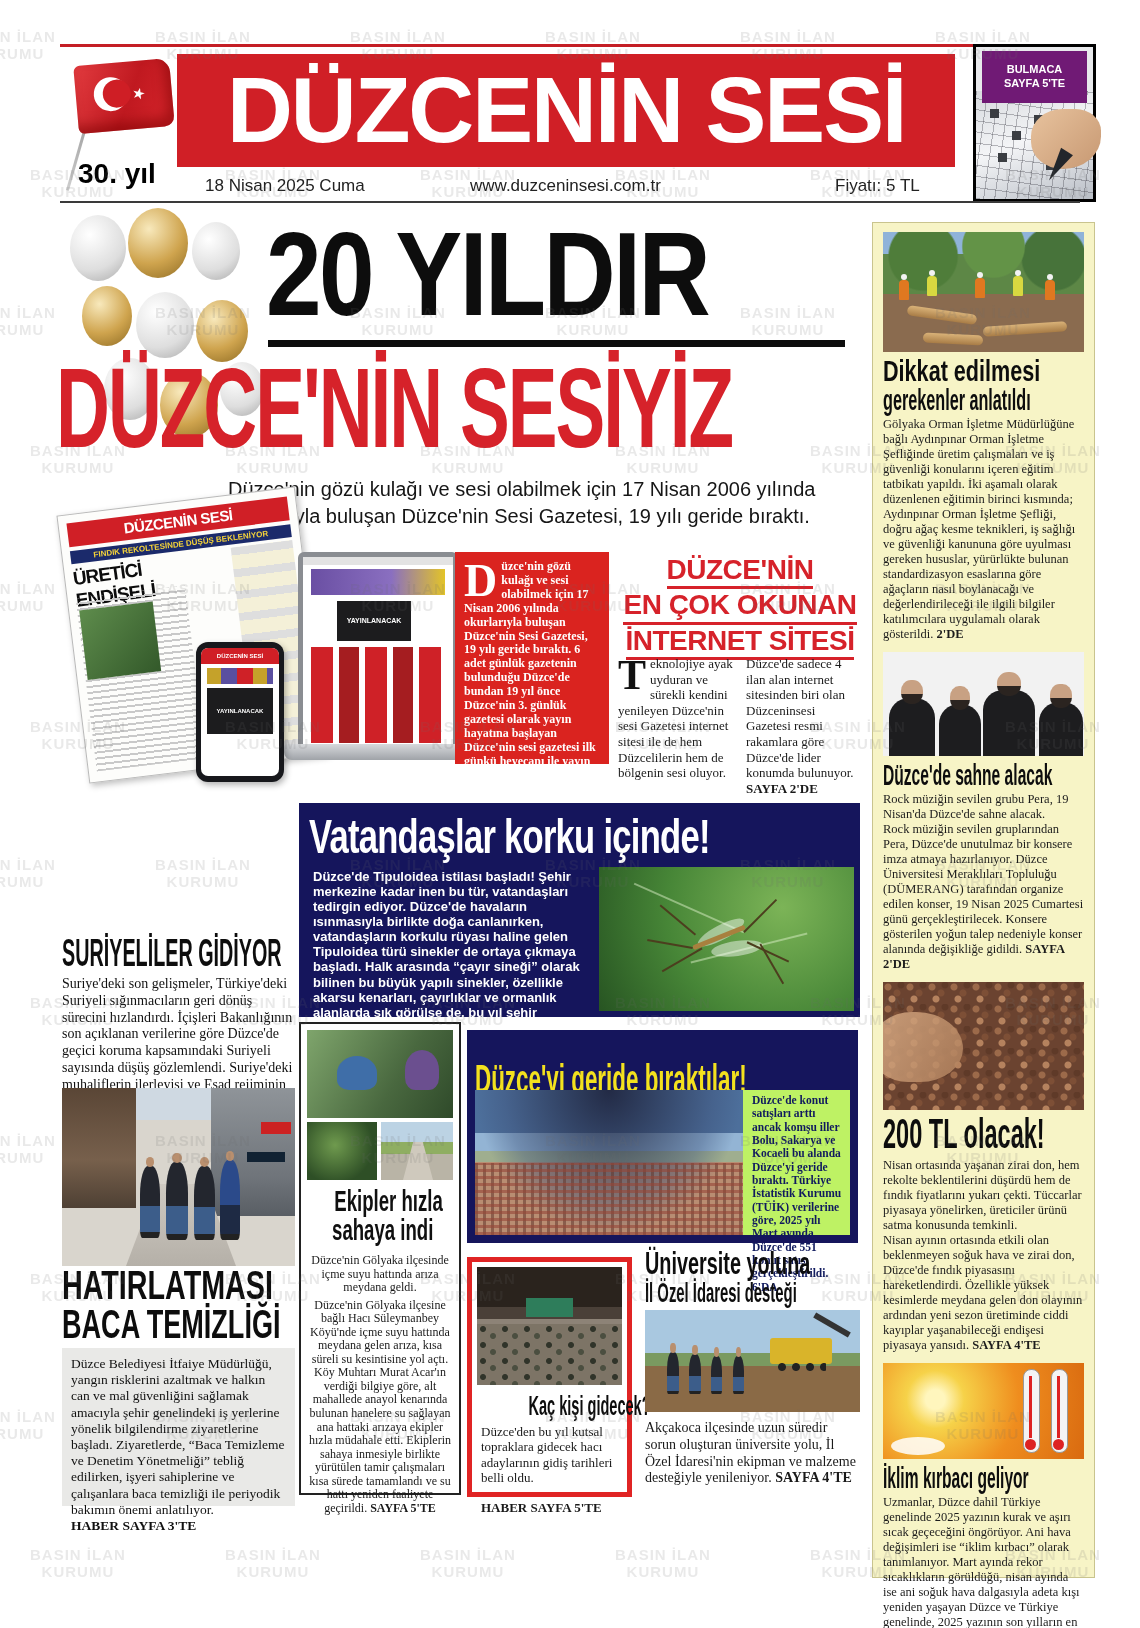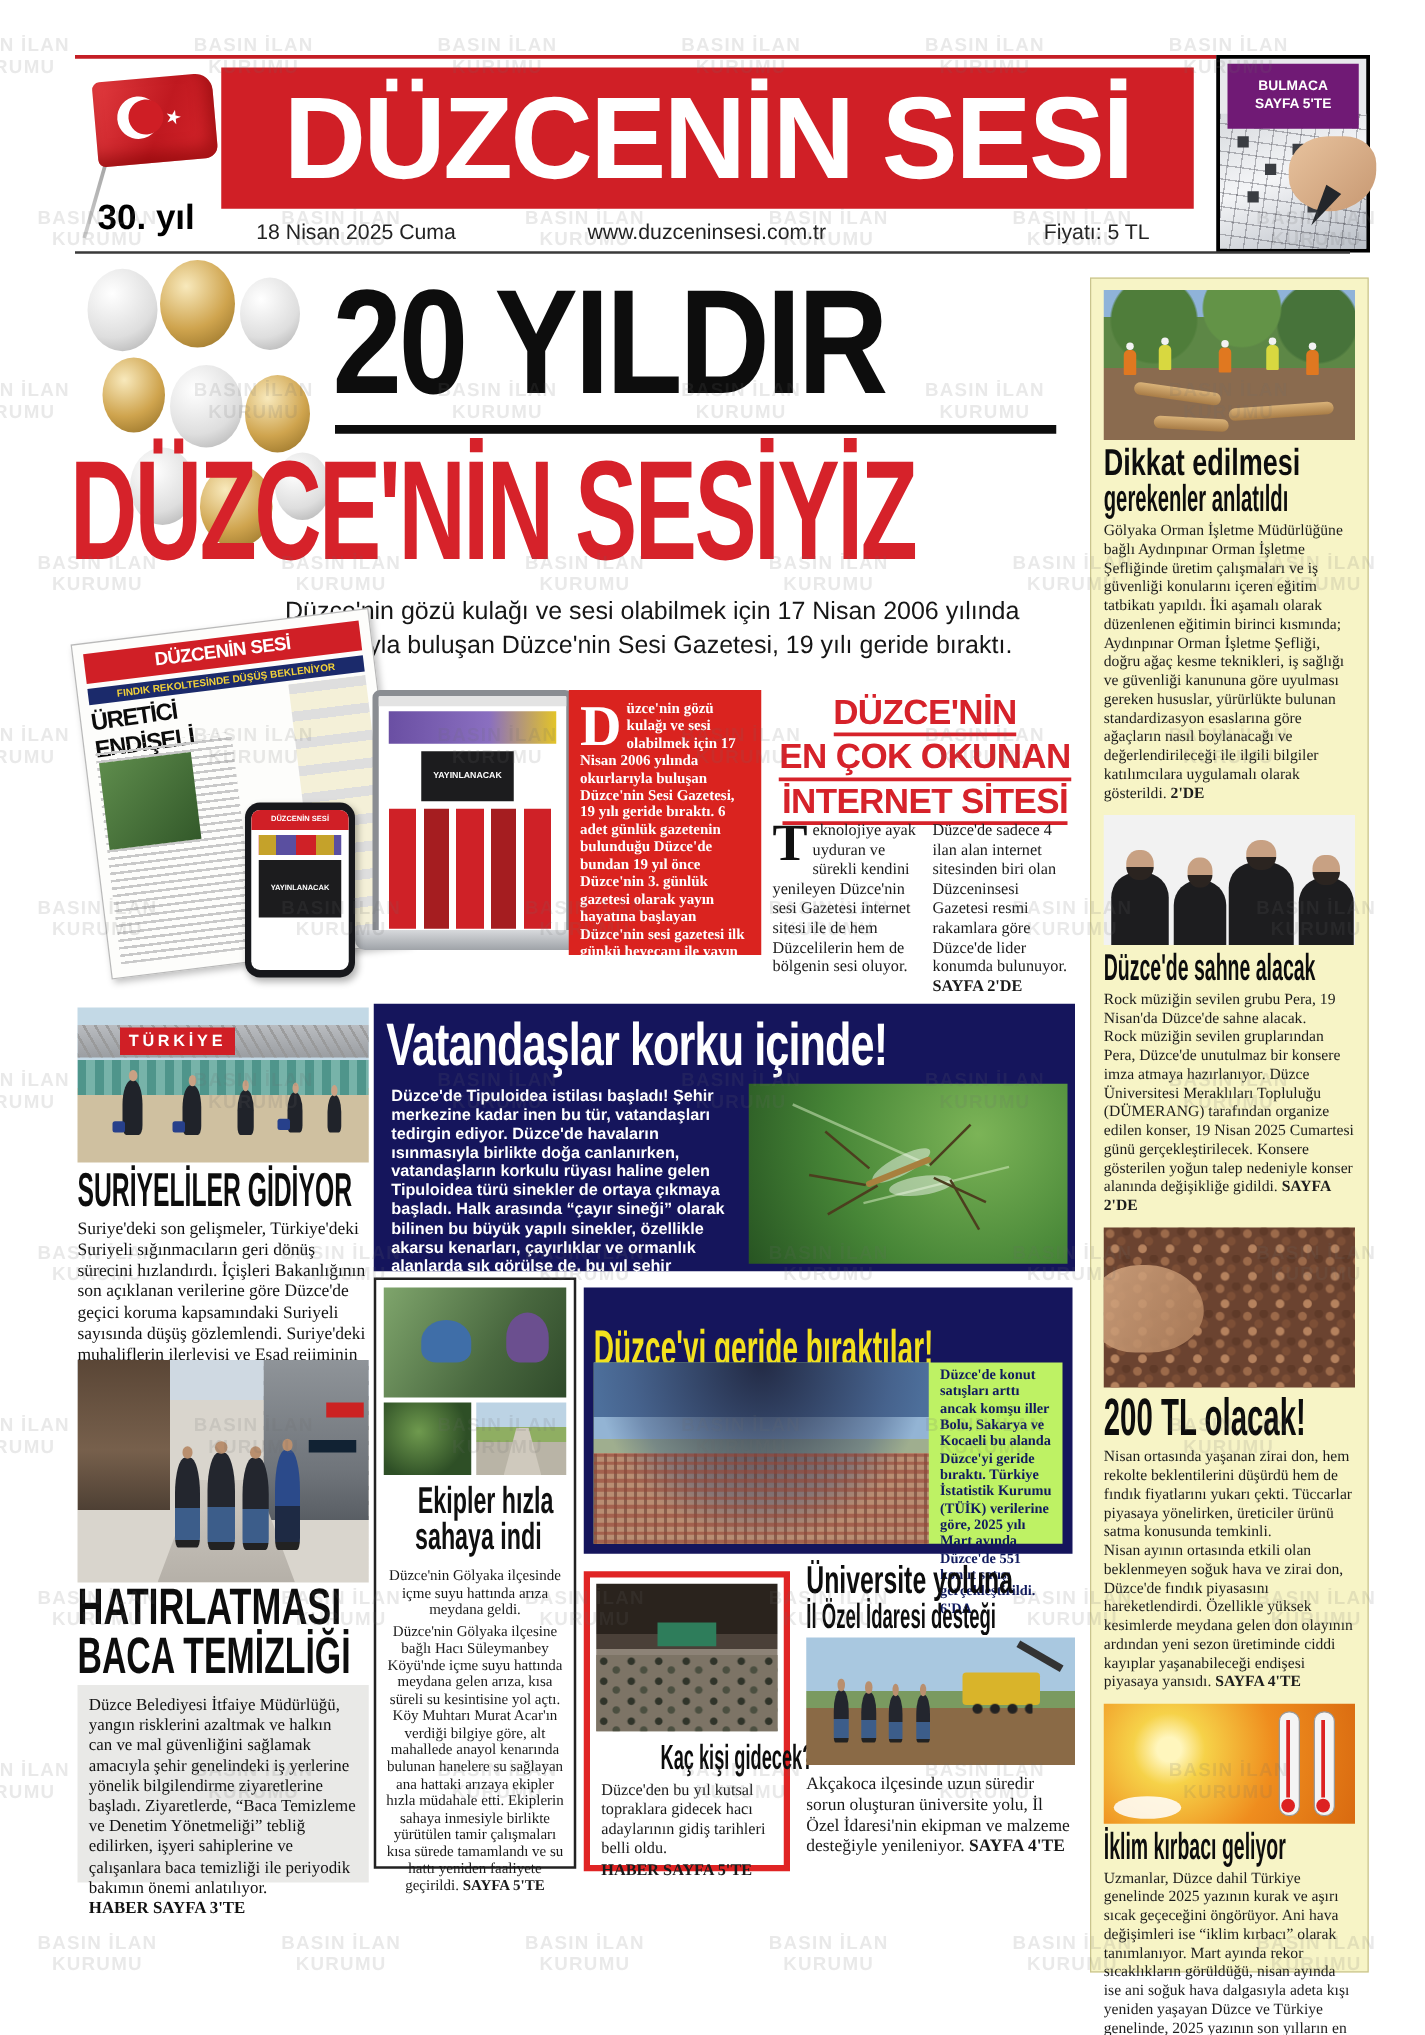--- a/index.html
+++ b/index.html
@@ -264,30 +264,20 @@
   <div class="abs leadcols">
     <div class="lc" style="left:0;">
       <span class="dropcap">T</span><span>eknolojiye ayak uyduran ve sürekli kendini yenileyen Düzce'nin sesi Gazetesi internet sitesi ile de hem Düzcelilerin hem de bölgenin sesi oluyor.</span>
     </div>
     <div class="lc" style="left:128px;">
       <span>Düzce'de sadece 4 ilan alan internet sitesinden biri olan Düzceninsesi Gazetesi resmi rakamlara göre Düzce'de lider konumda bulunuyor.</span>
       <b>SAYFA 2'DE</b>
     </div>
   </div>
 
-  <div class="tkphoto ph">
-    <div class="tk-gantry"></div>
-    <div class="tk-sign">TÜRKİYE</div>
-    <div class="tk-fence"></div>
-    <div class="pers bag" style="left:36px;top:58px;width:16px;height:44px;"></div>
-    <div class="pers bag" style="left:84px;top:62px;width:15px;height:40px;"></div>
-    <div class="pers" style="left:128px;top:66px;width:13px;height:36px;"></div>
-    <div class="pers bag" style="left:168px;top:68px;width:12px;height:32px;"></div>
-    <div class="pers" style="left:200px;top:70px;width:11px;height:30px;"></div>
-  </div>
   <div class="abs" style="left:62px;top:932px;">
     <span class="cond" style="font-size:38px;transform:scaleX(.52);color:#0d0d0d;">SURİYELİLER GİDİYOR</span>
   </div>
   <div class="abs serif" style="left:62px;top:976px;width:233px;font-size:14px;line-height:1.2;">
     <span>Suriye'deki son gelişmeler, Türkiye'deki Suriyeli sığınmacıların geri dönüş sürecini hızlandırdı. İçişleri Bakanlığının son açıklanan verilerine göre Düzce'de geçici koruma kapsamındaki Suriyeli sayısında düşüş gözlemlendi. Suriye'deki muhaliflerin ilerleyişi ve Esad rejiminin devrilmesi, Suriyelilerin memleketlerine dönme kararlarını hızlandırdı.</span>
     <b class="refb">3'TE</b>
   </div>
   <div class="streetphoto ph">
     <div class="st-bldL"></div>
     <div class="st-bldR"></div>
@@ -369,21 +359,21 @@
   <div class="abs kac">
     <div class="kac-ph">
       <div class="kac-scr"></div>
       <div class="kac-crowd"></div>
     </div>
     <div class="kac-head">
       <span class="cond-c" style="transform:scaleX(.52);">Kaç kişi gidecek?</span>
     </div>
     <div class="kac-body">
       <span>Düzce'den bu yıl kutsal topraklara gidecek hacı adaylarının gidiş tarihleri belli oldu.</span>
-      <div style="margin-top:3px;"><b class="refb">HABER SAYFA 5'TE</b></div>
+      <div style="margin-top:15px;"><b class="refb">HABER SAYFA 5'TE</b></div>
     </div>
   </div>
 
   <div class="abs uni">
     <div class="uni-h1">
       <span class="cond" style="transform:scaleX(.64);">Üniversite yoluna</span>
     </div>
     <div class="uni-h2">
       <span class="cond" style="transform:scaleX(.53);">İl Özel İdaresi desteği</span>
     </div>

